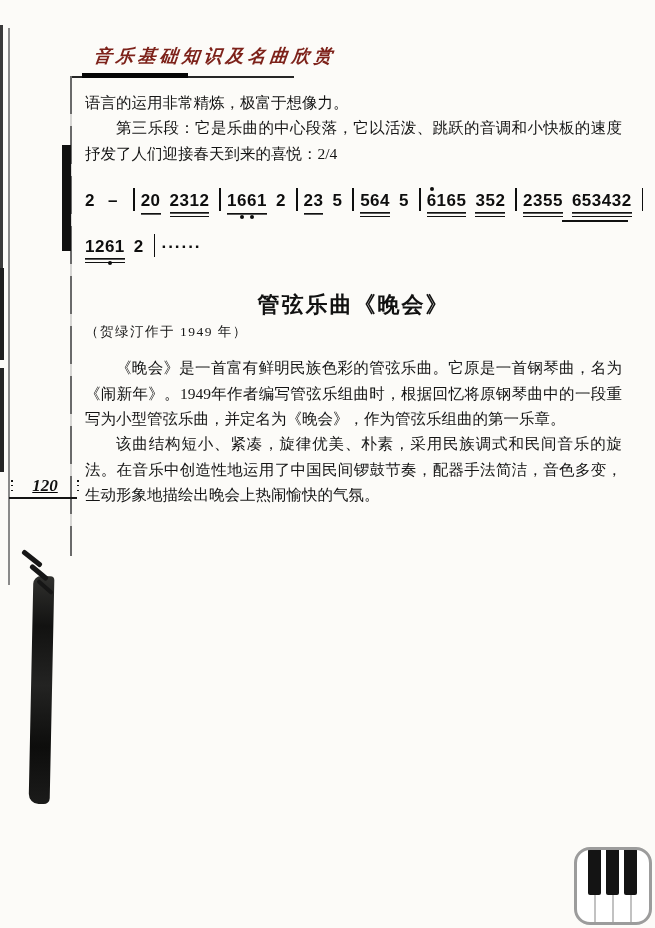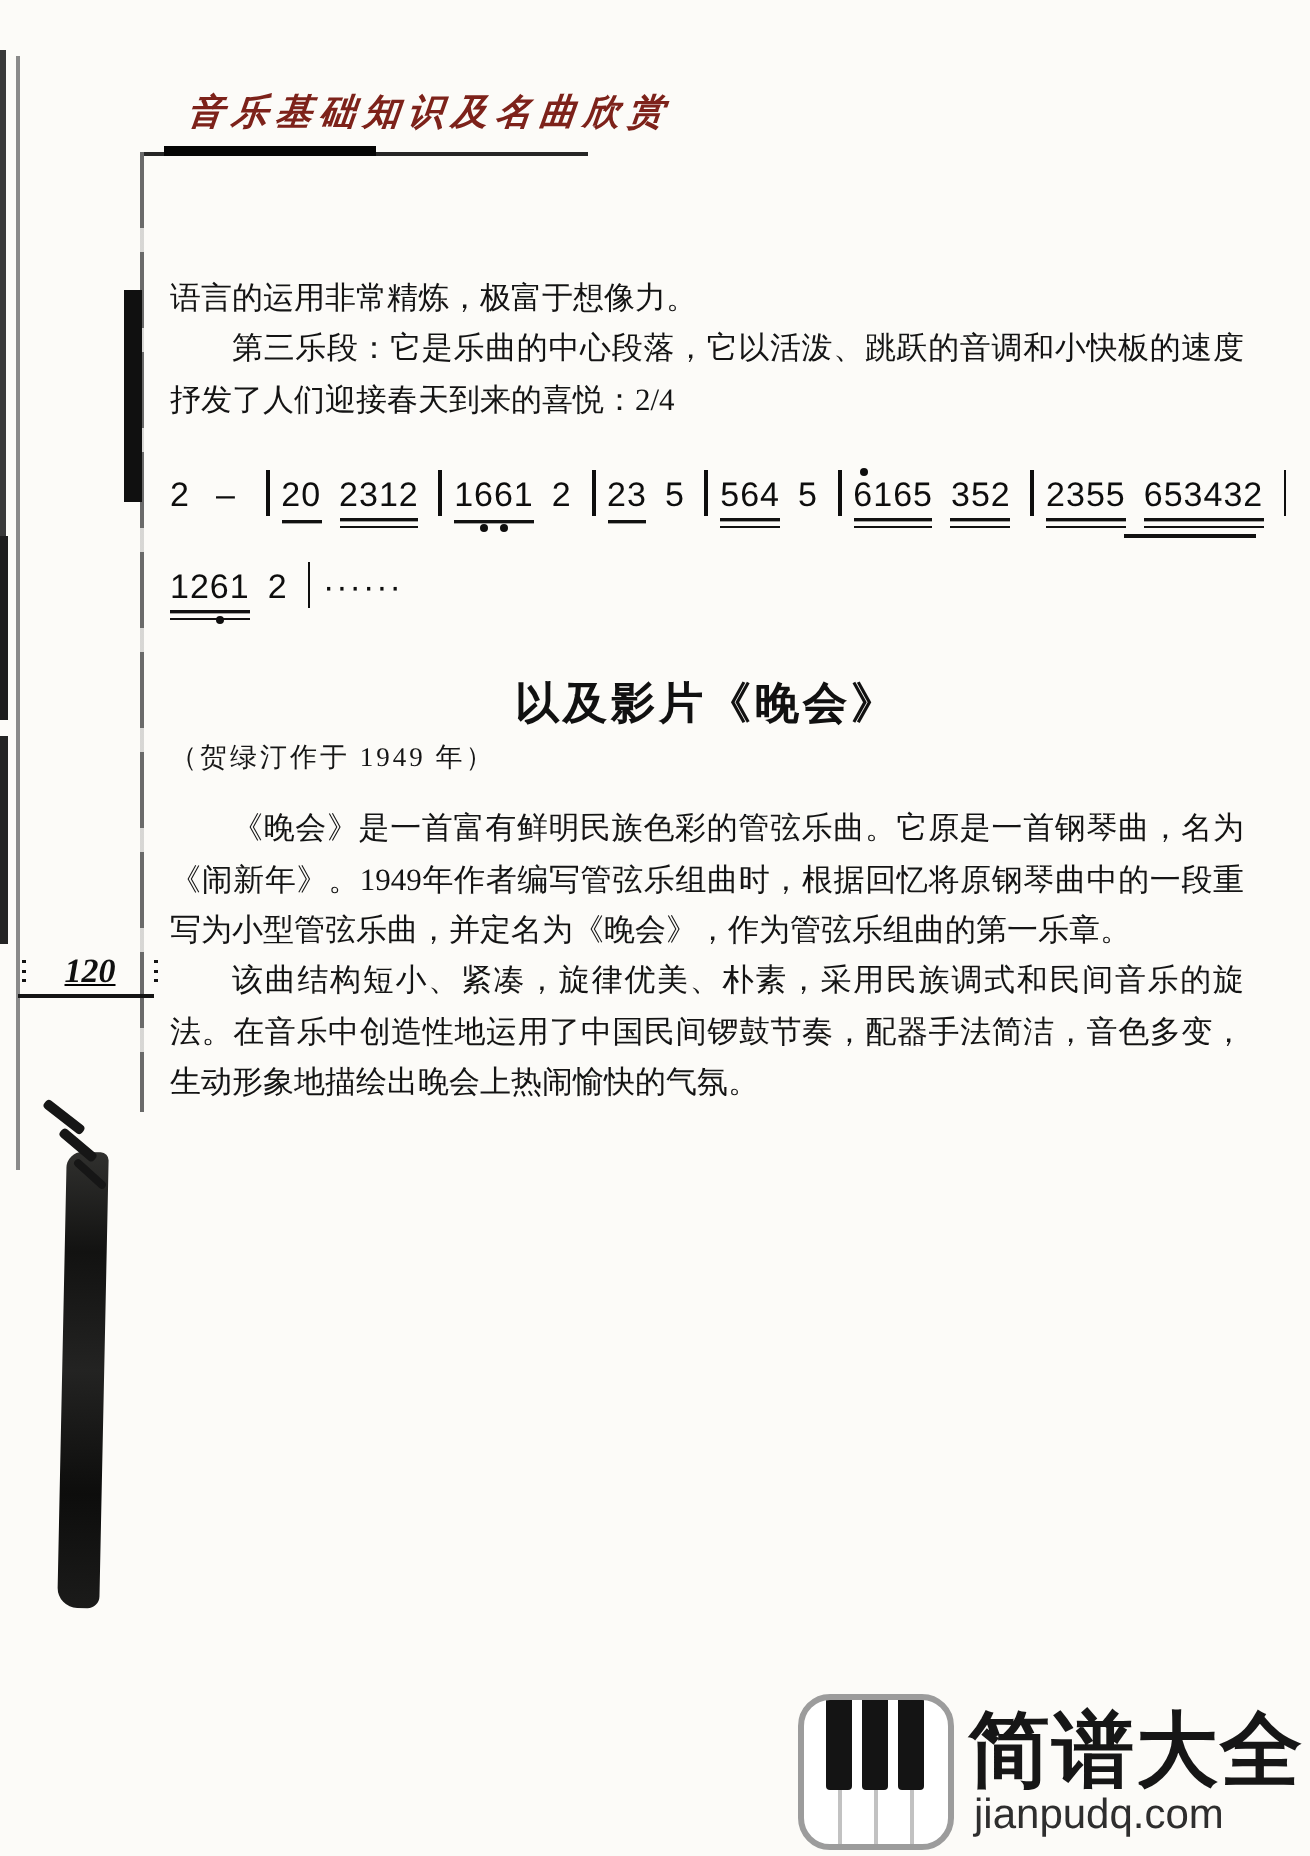--- a/index.html
+++ b/index.html
@@ -32,28 +32,28 @@
   .page-marker{position:absolute;left:11px;top:477px;width:68px;display:flex;align-items:center;gap:19px;text-decoration:underline;}
   .page-marker .lines{flex:1;height:12px;
     background:repeating-linear-gradient(#141414 0 1.6px,transparent 1.6px 4.8px);}
   .page-marker .num{font-family:"Liberation Serif",serif;font-style:italic;font-weight:bold;
     font-size:17px;color:#101010;line-height:1;}
   .page-marker-under{position:absolute;left:9px;top:497px;width:68px;height:1.6px;background:#141414;}
 
   
   .content{position:absolute;left:85px;top:90px;width:537px;color:#141414;}
   .para{font-size:15.5px;line-height:25.4px;text-align:justify;text-indent:2em;margin:0;}
-  .para.noindent{text-indent:0;margin-top:47px;}
+  .para.noindent{text-indent:0;}
 
   
   .sec-title{font-size:22px;font-weight:bold;text-align:center;letter-spacing:2px;margin:17px 0 3px;color:#111;}
   .sec-sub{font-size:13.5px;text-align:left;letter-spacing:1.5px;margin:0 0 14px;color:#161616;}
 
   
-  .score{margin:15px 0 11px;font-family:"Liberation Sans",sans-serif;font-weight:normal;
+  .score{margin:15px 0 11px;font-family:"Liberation Sans",sans-serif;font-weight:bold;
     font-size:17px;color:#0e0e0e;}
   .score-line{padding:7px 0 10px;white-space:nowrap;}
   .tok{position:relative;display:inline-block;margin-right:9px;padding-bottom:6px;letter-spacing:.5px;}
   .u1{background-image:linear-gradient(#111,#111);background-repeat:no-repeat;
     background-size:100% 1.7px;background-position:0 calc(100% - 3px);}
   .u2{background-image:linear-gradient(#111,#111),linear-gradient(#111,#111);background-repeat:no-repeat;
     background-size:100% 1.7px,100% 1.7px;background-position:0 calc(100% - 3.4px),0 100%;}
   .x3::before{content:"";position:absolute;left:-10px;right:4px;bottom:-4.5px;height:1.7px;background:#111;}
   .bar{display:inline-block;width:1.7px;height:23px;background:#0e0e0e;margin:0 6px 0 1px;vertical-align:-5px;}
   .dot{position:absolute;width:4px;height:4px;border-radius:50%;background:#0e0e0e;}
@@ -107,37 +107,33 @@
         <p class="para noindent">语言的运用非常精炼，极富于想像力。</p>
         <p class="para">第三乐段：它是乐曲的中心段落，它以活泼、跳跃的音调和小快板的速度抒发了人们迎接春天到来的喜悦：2/4</p>
       </div>
 
     <div class="score">
         <div class="score-line"><span class="tok">2</span><span class="tok dash">–</span><span class="bar"></span><span class="tok u1">20</span><span class="tok u2">2312</span><span class="bar"></span><span class="tok u1">1661<i class="dot db" style="left: 13px;"></i><i class="dot db" style="left: 22.5px;"></i></span><span class="tok">2</span><span class="bar"></span><span class="tok u1">23</span><span class="tok">5</span><span class="bar"></span><span class="tok u2">564</span><span class="tok">5</span><span class="bar"></span><span class="tok u2">6165<i class="dot da" style="left: 3.5px;"></i></span><span class="tok u2">352</span><span class="bar"></span><span class="tok u2">2355</span><span class="tok u2 x3">653432</span><span class="bar"></span></div>
         <div class="score-line"><span class="tok u2">1261<i class="dot db" style="left: 22.5px;"></i></span><span class="tok">2</span><span class="bar"></span><span class="tok dots-token">······</span></div>
       </div>
 
 
-    <h1 class="sec-title">以及影片《晚会》</h1>
+    <h1 class="sec-title">管弦乐曲《晚会》</h1>
     <p class="sec-sub">（贺绿汀作于 1949 年）</p>
 
     <div>
         <p class="para">《晚会》是一首富有鲜明民族色彩的管弦乐曲。它原是一首钢琴曲，名为《闹新年》。1949年作者编写管弦乐组曲时，根据回忆将原钢琴曲中的一段重写为小型管弦乐曲，并定名为《晚会》，作为管弦乐组曲的第一乐章。</p>
         <p class="para">该曲结构短小、紧凑，旋律优美、朴素，采用民族调式和民间音乐的旋法。在音乐中创造性地运用了中国民间锣鼓节奏，配器手法简洁，音色多变，生动形象地描绘出晚会上热闹愉快的气氛。</p>
       </div>
   </div>
 
   <div class="logo">
     <div class="piano-icon">
       <span class="sep sep1"></span>
         <span class="sep sep2"></span>
         <span class="sep sep3"></span>
       <span class="bk bk1"></span>
         <span class="bk bk2"></span>
         <span class="bk bk3"></span>
     </div>
-    <div class="logo-text">
-      <span class="logo-name">简谱大全</span>
-      <span class="logo-url">jianpudq.com</span>
-    </div>
   </div>
 
 </div>
 
 </body></html>

